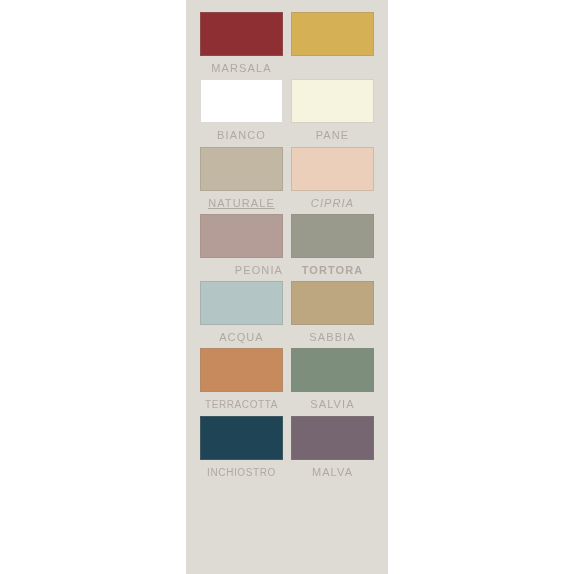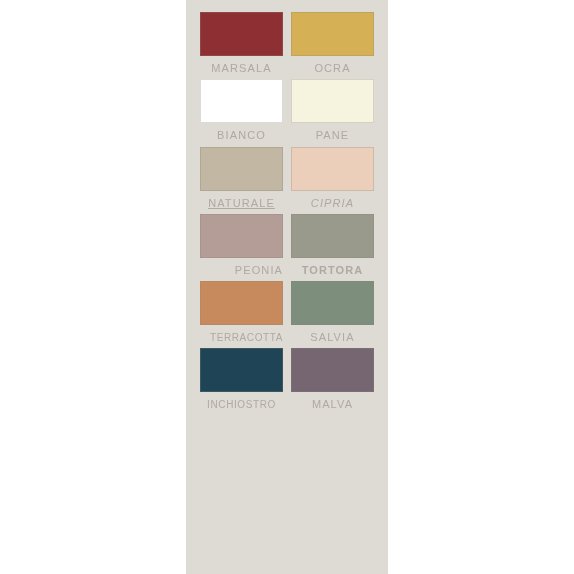--- a/index.html
+++ b/index.html
@@ -86,21 +86,20 @@
   <div id="palette-card" style="background-color: rgb(222, 218, 212);">
     <div id="swatch-grid">
 
       <div class="swatch-row">
         <div class="swatch-cell">
           <div class="swatch-chip" style="background-color: rgb(142, 47, 51); border-color: rgba(140, 132, 122, 0.3);"></div>
           <div class="swatch-label" style="color: rgb(176, 169, 162);">MARSALA</div>
         </div>
         <div class="swatch-cell">
           <div class="swatch-chip" style="background-color: rgb(214, 176, 85); border-color: rgba(140, 132, 122, 0.3);"></div>
-          <div class="swatch-label" style="color: rgb(176, 169, 162);">OCRA</div>
         </div>
       </div>
 
       <div class="swatch-row">
         <div class="swatch-cell">
           <div class="swatch-chip" style="background-color: rgb(255, 255, 255); border-color: rgba(140, 132, 122, 0.3);"></div>
           <div class="swatch-label" style="color: rgb(176, 169, 162);">BIANCO</div>
         </div>
         <div class="swatch-cell">
           <div class="swatch-chip" style="background-color: rgb(246, 243, 222); border-color: rgba(140, 132, 122, 0.3);"></div>
@@ -123,25 +122,35 @@
         <div class="swatch-cell">
           <div class="swatch-chip" style="background-color: rgb(180, 156, 151); border-color: rgba(140, 132, 122, 0.3);"></div>
           <div class="swatch-label" style="color: rgb(176, 169, 162); text-align: right;">PEONIA</div>
         </div>
         <div class="swatch-cell">
           <div class="swatch-chip" style="background-color: rgb(154, 154, 140); border-color: rgba(140, 132, 122, 0.3);"></div>
           <div class="swatch-label" style="color: rgb(176, 169, 162); font-weight: bold;">TORTORA</div>
         </div>
       </div>
 
+      <div class="swatch-row">
+        <div class="swatch-cell">
+          <div class="swatch-chip" style="background-color: rgb(179, 198, 197); border-color: rgba(140, 132, 122, 0.3);"></div>
+          <div class="swatch-label" style="color: rgb(176, 169, 162);">ACQUA</div>
+        </div>
+        <div class="swatch-cell">
+          <div class="swatch-chip" style="background-color: rgb(188, 167, 129); border-color: rgba(140, 132, 122, 0.3);"></div>
+          <div class="swatch-label" style="color: rgb(176, 169, 162);">SABBIA</div>
+        </div>
+      </div>
 
       <div class="swatch-row">
         <div class="swatch-cell">
           <div class="swatch-chip" style="background-color: rgb(199, 138, 93); border-color: rgba(140, 132, 122, 0.3);"></div>
-          <div class="swatch-label long" style="color: rgb(176, 169, 162); text-align: right;">TERRACOTTA</div>
+          <div class="swatch-label long" style="color: rgb(176, 169, 162);">TERRACOTTA</div>
         </div>
         <div class="swatch-cell">
           <div class="swatch-chip" style="background-color: rgb(125, 142, 125); border-color: rgba(140, 132, 122, 0.3);"></div>
           <div class="swatch-label" style="color: rgb(176, 169, 162);">SALVIA</div>
         </div>
       </div>
 
 
       <div class="swatch-row">
         <div class="swatch-cell">

